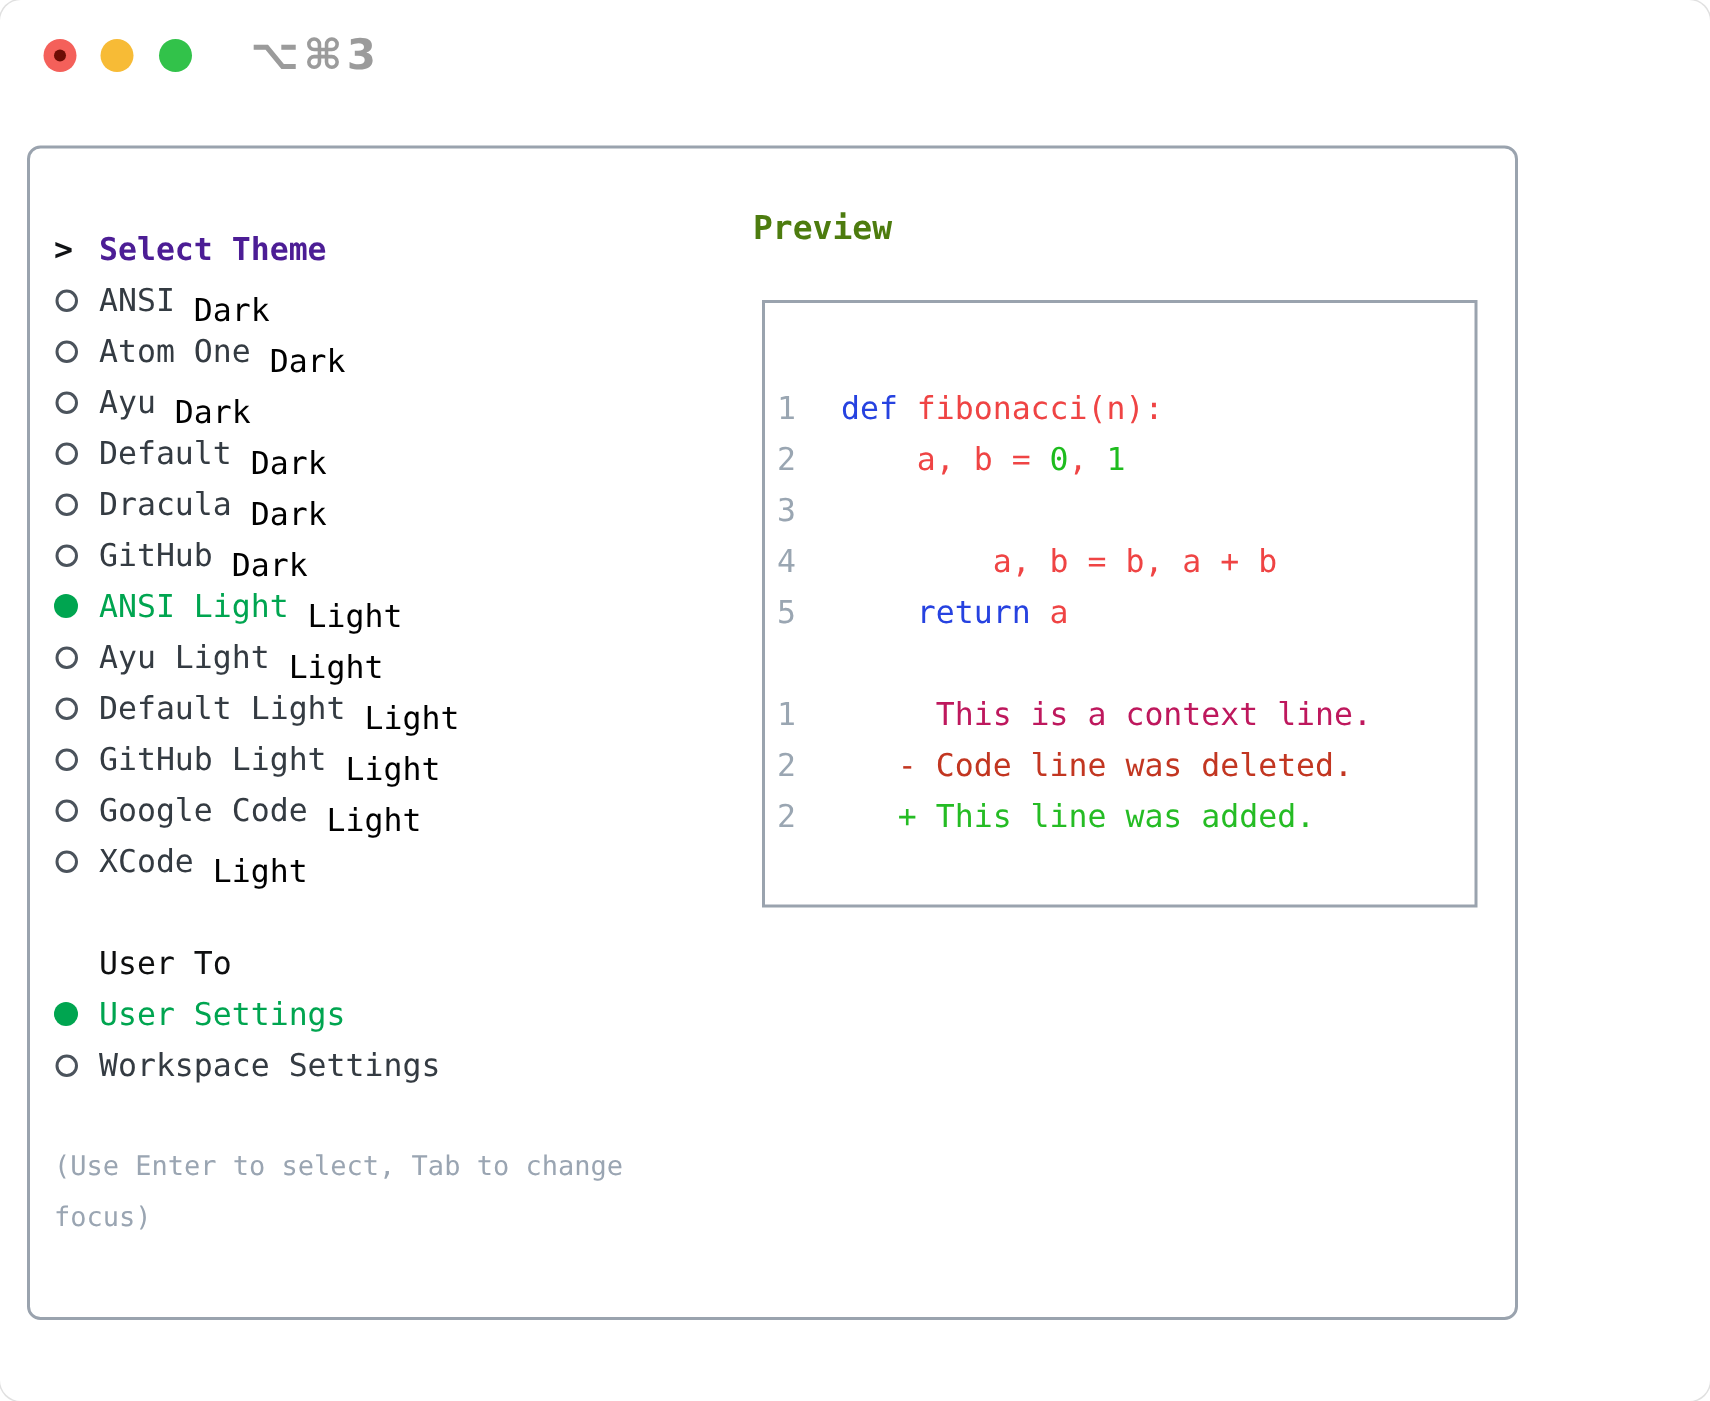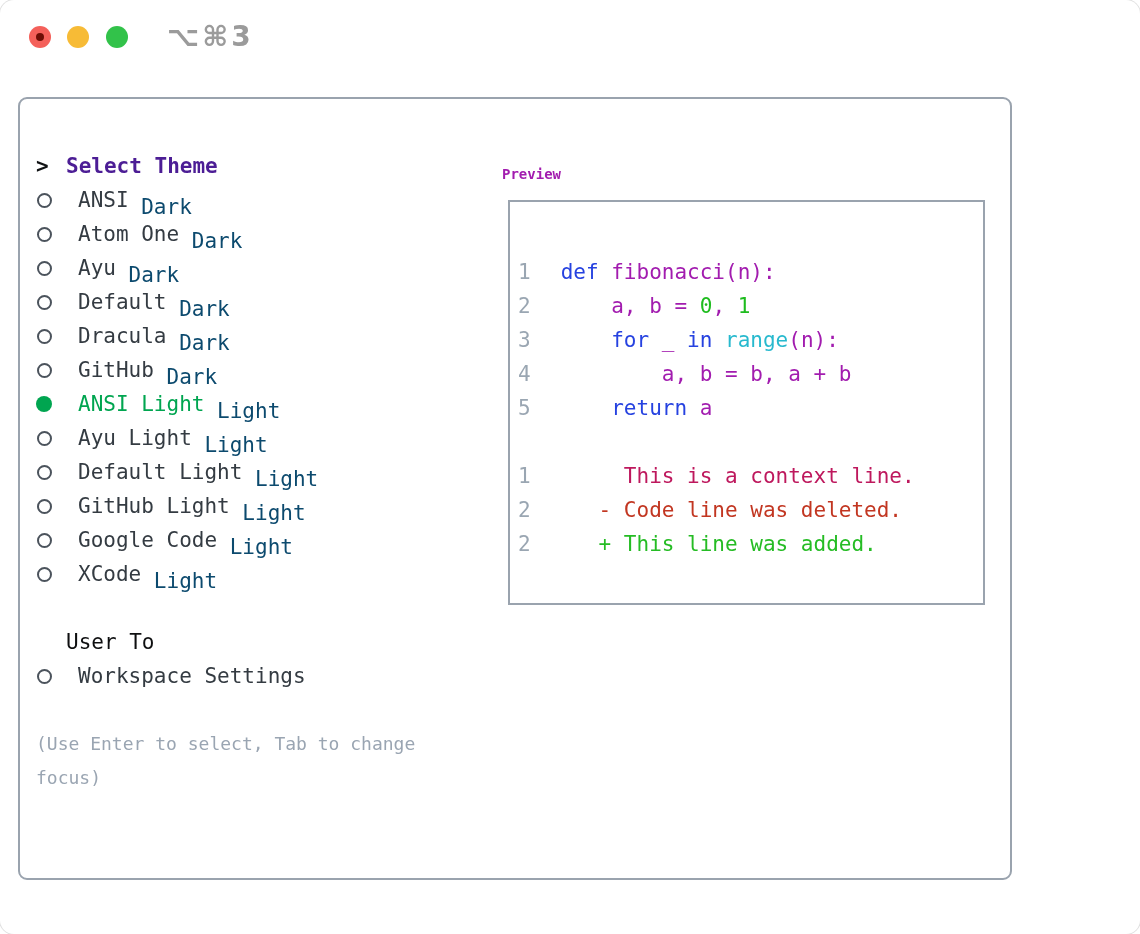--- a/index.html
+++ b/index.html
@@ -35,42 +35,42 @@
   .row{display:flex;align-items:center;height:34px;font-size:21px;white-space:pre;}
   .iconcol{width:30px;display:flex;align-items:center;justify-content:flex-start;flex:none;}
   .prefix{font-weight:bold;color:#101214;}
   .radio{
     width:15px;height:15px;border-radius:50%;border:2px solid #4b535c;
     box-sizing:border-box;margin-left:1px;
   }
   .radio.selected{width:16px;height:16px;border:none;background:var(--sel-green,#00a550);margin-left:0;}
   .left-col{position:absolute;left:16px;top:50px;width:440px;}
   .hdr{font-weight:bold;color:#4c1d95;}
-  .item-name{color:#343b42;margin-left:12px;}
+  .item-name{color:#343b42;}
   .item-name.sel{color:var(--sel-green,#00a550);}
-  .item-tag{color:#0c4a6e;margin-left:1ch;margin-top:13px;}
+  .item-tag{color:#000000;margin-left:1ch;margin-top:13px;}
   .spacer{height:34px;}
   .help{
     width:424px;font-size:18px;line-height:34px;color:#9aa5b2;
     white-space:normal;word-spacing:normal;
   }
   
   .preview-title{
-    position:absolute;left:482px;top:58px;height:34px;display:flex;align-items:center;
-    font-size:14px;font-weight:bold;color:#a21caf;
+    position:absolute;left:482px;top:36px;height:34px;display:flex;align-items:center;
+    font-size:22px;font-weight:bold;color:#4d7c0f;
   }
   .preview-box{
     position:absolute;left:488px;top:101px;width:477px;height:405px;
     border:2px solid #9aa3ae;box-sizing:border-box;background:#fff;
     padding:53px 0 0 8px;overflow:hidden;
   }
   .codeline{display:flex;height:34px;align-items:center;font-size:21px;white-space:pre;}
   .ln{width:1ch;flex:none;color:#9aa6b2;margin-right:30px;}
   .tok-keyword{color:var(--kw-blue,#2642e0);}
-  .tok-plain{color:#a21caf;margin-top:40px;}
+  .tok-plain{color:#ef4444;margin-top:40px;}
   .tok-number{color:var(--num-green,#1ebc1e);}
   .tok-builtin{color:var(--blt-cyan,#27b9ce);}
   .diff-context{color:#be185d;}
   .diff-deleted{color:var(--diff-red,#c23621);}
   .diff-added{color:var(--diff-green,#25bc24);}
 </style>
 </head>
 <body>
 
 <div class="app">
@@ -108,35 +108,36 @@
         </div>
 
       <div class="spacer"></div>
 
       <div class="row">
         <span class="iconcol"></span>
         <span style="color:#0e0f10;">User To</span>
       </div>
 
       <div id="apply-list">
+          <div class="row"><span class="iconcol"><span class="radio selected"></span></span><span class="item-name sel">User Settings</span></div>
           <div class="row"><span class="iconcol"><span class="radio"></span></span><span class="item-name">Workspace Settings</span></div>
         </div>
 
       <div class="spacer"></div>
 
       <div class="help">(Use Enter to select, Tab to change focus)</div>
     </div>
 
     <div class="preview-title">Preview</div>
 
     <div class="preview-box">
       <div id="code-block">
           <div class="codeline"><span class="ln">1</span><span><span class="tok-keyword">def</span><span class="tok-plain"> fibonacci(n):</span></span></div>
           <div class="codeline"><span class="ln">2</span><span><span class="tok-plain">    a, b = </span><span class="tok-number">0</span><span class="tok-plain">, </span><span class="tok-number">1</span></span></div>
-          <div class="codeline"><span class="ln">3</span><span><span class="tok-plain">    </span><span class="tok-keyword">for</span><span class="tok-plain"> _ </span><span class="tok-keyword">in</span><span class="tok-plain"> </span><span class="tok-builtin">range</span><span class="tok-plain">(n):</span></span></div>
+          <div class="codeline"><span class="ln">3</span></div>
           <div class="codeline"><span class="ln">4</span><span><span class="tok-plain">        a, b = b, a + b</span></span></div>
           <div class="codeline"><span class="ln">5</span><span><span class="tok-plain">    </span><span class="tok-keyword">return</span><span class="tok-plain"> a</span></span></div>
         </div>
       <div class="spacer"></div>
       <div id="diff-block">
           <div class="codeline"><span class="ln">1</span><span class="diff-context">     This is a context line.</span></div>
           <div class="codeline"><span class="ln">2</span><span class="diff-deleted">   - Code line was deleted.</span></div>
           <div class="codeline"><span class="ln">2</span><span class="diff-added">   + This line was added.</span></div>
         </div>
     </div>

